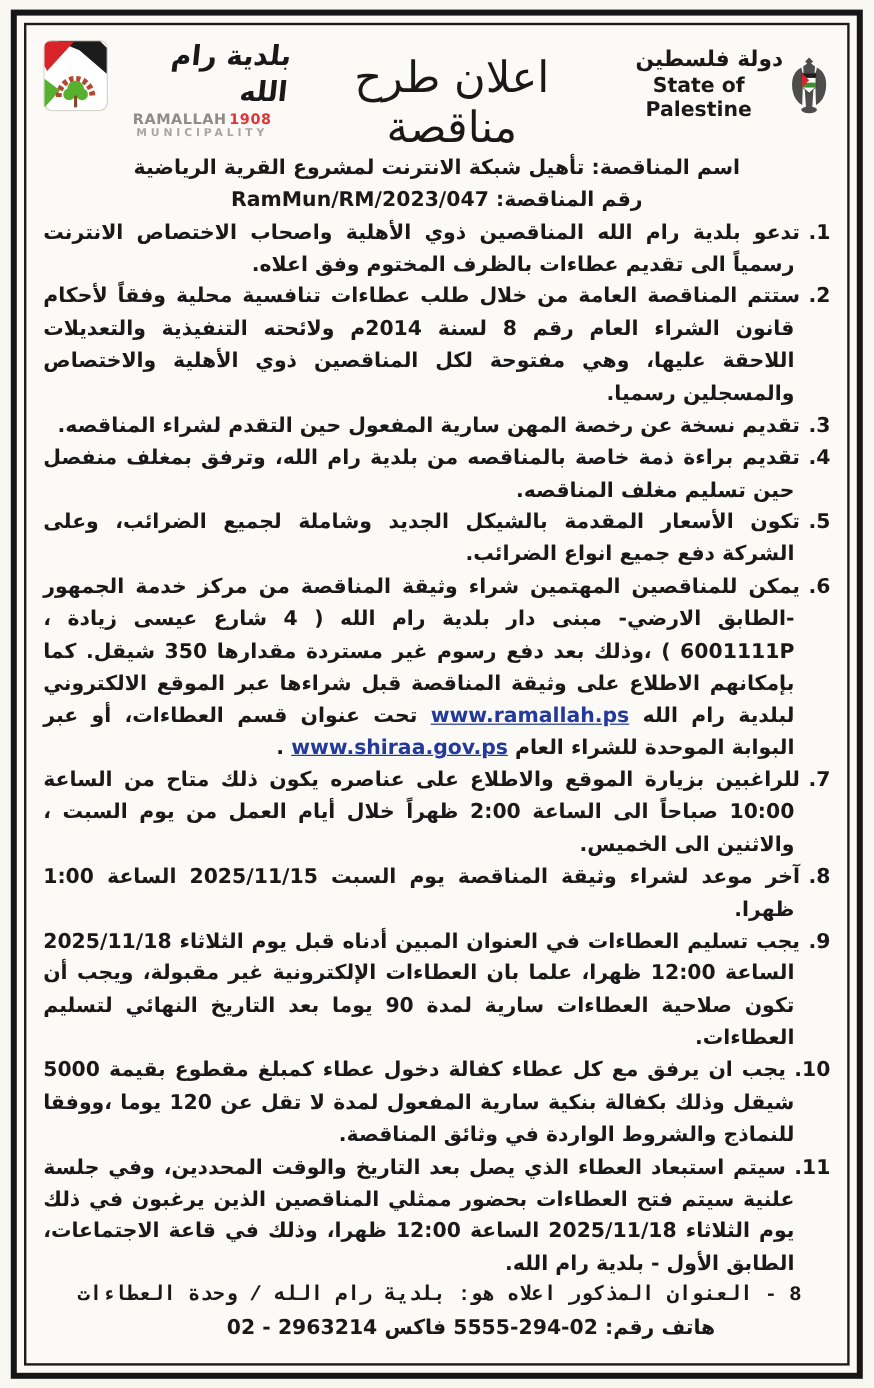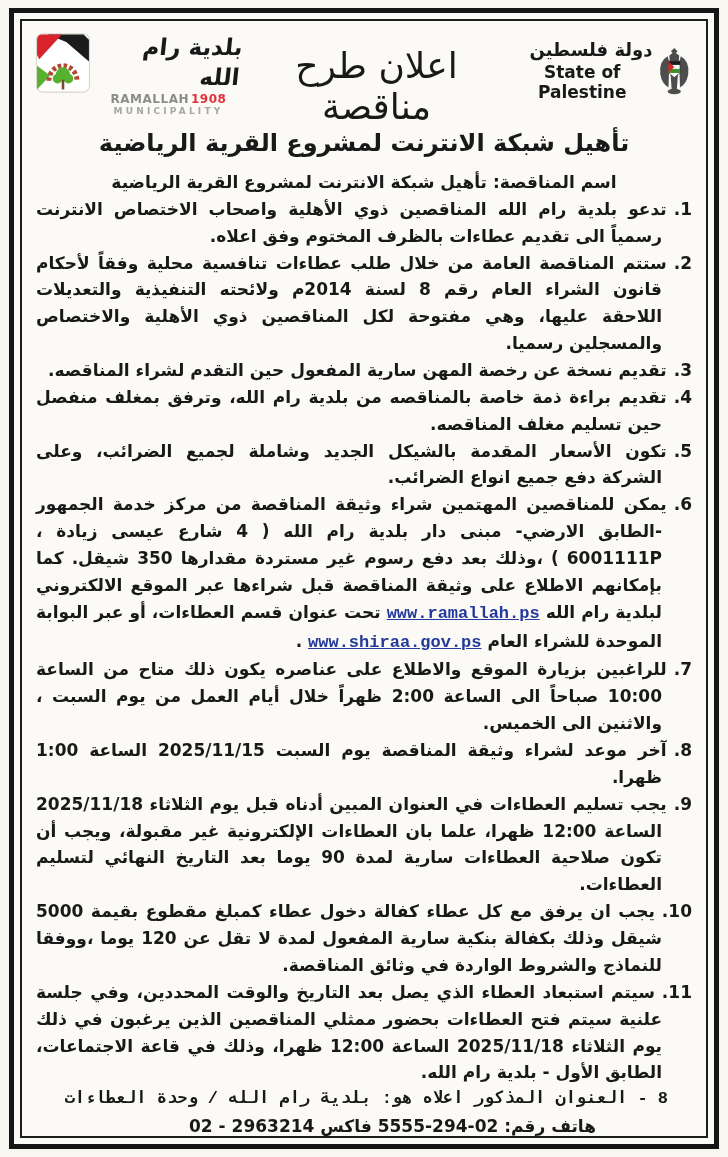--- a/index.html
+++ b/index.html
@@ -27,21 +27,21 @@
   .pal-texts{text-align:center;display:flex;flex-direction:column;align-items:flex-end;}
   .pal-ar{font-size:18px;font-weight:bold;direction:rtl;line-height:1.25;}
   .pal-en{font-size:17px;font-weight:bold;line-height:1.2;}
   .subtitle{text-align:center;font-size:24px;font-weight:800;direction:rtl;margin:2px 0 12px 0;}
 
   
   .doc{direction:rtl;font-size:17px;font-weight:bold;line-height:1.58;}
   .meta{text-align:center;margin:0;}
   .li{margin:0;text-align:justify;padding-right:30px;text-indent:-30px;}
   .num{margin-left:7px;}
-  .lnk{color:#23399b;text-decoration:underline;font-weight:bold;cursor:pointer;font-family:Liberation Mono, monospace;}
+  .lnk{color:#23399b;text-decoration:underline;font-weight:bold;cursor:pointer;}
   .addr{margin:0;text-align:right;padding-right:24px;font-family:Liberation Mono, monospace;}
   .phone{margin:0;text-align:right;padding-right:96px;}
 </style>
 </head>
 <body>
 
 <div class="sheet">
  <div class="frame-outer">
   <div class="frame-inner">
 
@@ -78,24 +78,24 @@
           <path d="M29 12 Q40 18 38 34 Q36 46 28 50 L27 20 Z" fill="#4d4d4d"></path>
           <ellipse cx="21" cy="55" rx="8" ry="3.4" fill="#4d4d4d"></ellipse>
           <path d="M14 18 h14 v14 l-7 6 -7 -6 Z" fill="#fdfdfd" stroke="#333" stroke-width="0.8"></path>
           <rect x="14" y="18" width="14" height="4.6" fill="#1c1c1c"></rect>
           <rect x="14" y="27.4" width="14" height="5" fill="#3f8f2f"></rect>
           <polygon points="14,18 21,25 14,32" fill="#d8232a"></polygon>
         </svg>
       </div>
     </div>
 
-    <div class="subtitle">تأهيل شبكة الانترنت لمشروع القرية الرياضية</div>
 
     <div class="doc">
       <p class="meta">اسم المناقصة: تأهيل شبكة الانترنت لمشروع القرية الرياضية</p>
+      <p class="meta">رقم المناقصة: RamMun/RM/2023/047</p>
 
       <p class="li"><span class="num">1.</span><span>تدعو بلدية رام الله المناقصين ذوي الأهلية واصحاب الاختصاص الانترنت رسمياً الى تقديم عطاءات بالظرف المختوم وفق اعلاه.</span></p>
       <p class="li"><span class="num">2.</span><span>ستتم المناقصة العامة من خلال طلب عطاءات تنافسية محلية وفقاً لأحكام قانون الشراء العام رقم 8 لسنة 2014م ولائحته التنفيذية والتعديلات اللاحقة عليها، وهي مفتوحة لكل المناقصين ذوي الأهلية والاختصاص والمسجلين رسميا.</span></p>
       <p class="li"><span class="num">3.</span><span>تقديم نسخة عن رخصة المهن سارية المفعول حين التقدم لشراء المناقصه.</span></p>
       <p class="li"><span class="num">4.</span><span>تقديم براءة ذمة خاصة بالمناقصه من بلدية رام الله، وترفق بمغلف منفصل حين تسليم مغلف المناقصه.</span></p>
       <p class="li"><span class="num">5.</span><span>تكون الأسعار المقدمة بالشيكل الجديد وشاملة لجميع الضرائب، وعلى الشركة دفع جميع انواع الضرائب.</span></p>
 
       <p class="li"><span class="num">6.</span><span>يمكن للمناقصين المهتمين شراء وثيقة المناقصة من مركز خدمة الجمهور -الطابق الارضي- مبنى دار بلدية رام الله ( 4 شارع عيسى زيادة ، 6001111P ) ،وذلك بعد دفع رسوم غير مستردة مقدارها  350 شيقل. كما بإمكانهم الاطلاع على وثيقة المناقصة قبل شراءها عبر الموقع الالكتروني لبلدية رام الله </span><a class="lnk">www.ramallah.ps</a><span> تحت عنوان قسم العطاءات، أو عبر البوابة الموحدة للشراء العام </span><a class="lnk">www.shiraa.gov.ps</a><span> .</span></p>
 
       <p class="li"><span class="num">7.</span><span>للراغبين بزيارة الموقع والاطلاع على عناصره يكون ذلك متاح من الساعة 10:00 صباحاً الى الساعة 2:00 ظهراً خلال أيام العمل من يوم السبت ، والاثنين الى الخميس.</span></p>

